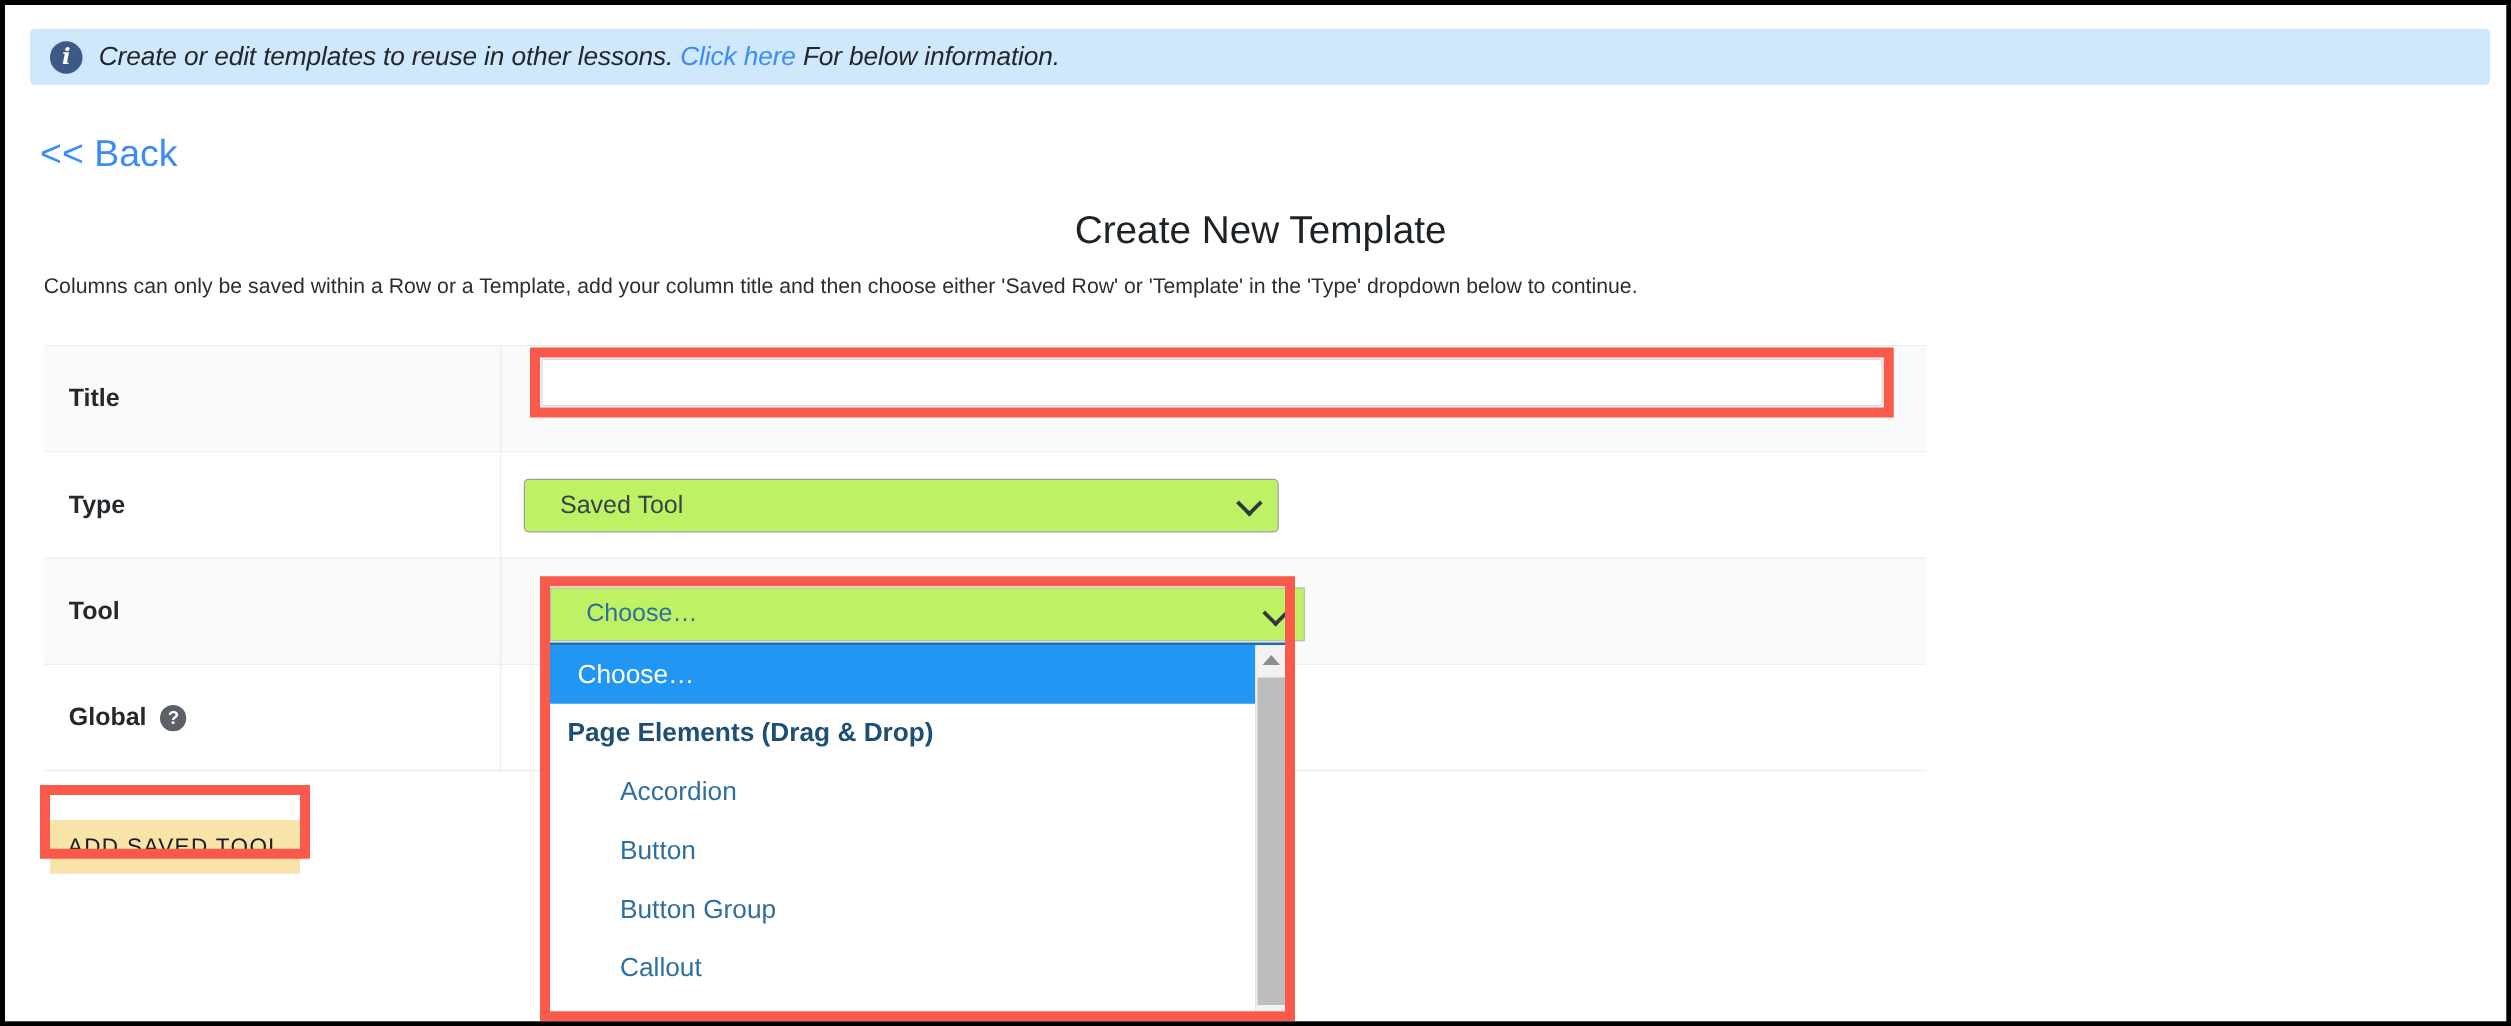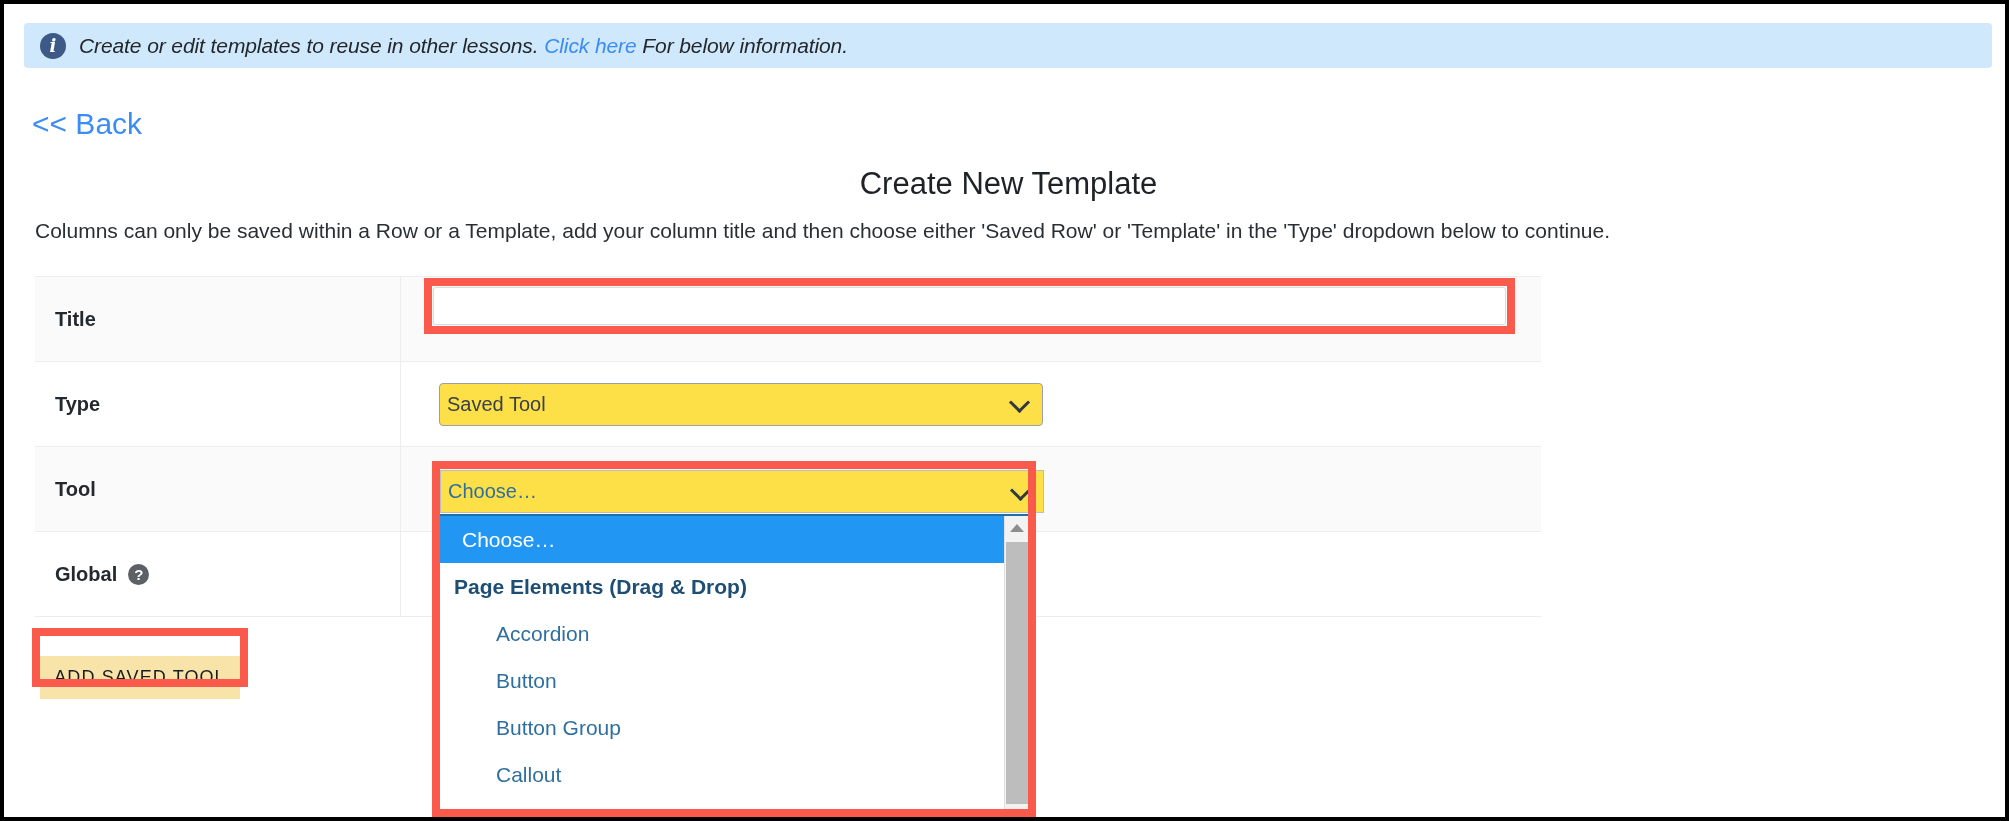--- a/index.html
+++ b/index.html
@@ -96,41 +96,40 @@
     text-align: center;
     font-size: 31px;
     font-weight: 400;
     color: #1d2226;
   }
 
   .page-subtitle {
     position: absolute;
     left: 31px;
     top: 215px;
-    font-size: 21px;
+    font-size: 17px;
     color: #2a2f34;
     white-space: nowrap;
     text-align: right;
   }
 
   
   .form-table {
     position: absolute;
     left: 31px;
     top: 272px;
     width: 1506px;
     border-top: 1px solid #ededed;
   }
 
   .form-row {
     position: relative;
     display: flex;
     height: 85px;
     border-bottom: 1px solid #ededed;
-    gap: 20px;
   }
 
   .form-row.row-shaded { background: #fafafa; }
   .form-row.row-plain  { background: #ffffff; }
 
   .cell-label {
     width: 366px;
     flex: 0 0 366px;
     display: flex;
     align-items: center;
@@ -212,24 +211,24 @@
     padding: 0 10px;
     outline: none;
   }
 
   .select-box {
     position: relative;
     width: 604px;
     height: 43px;
     border: 1px solid #9aa0a6;
     border-radius: 4px;
-    background: #fde047;
-    display: flex;
-    align-items: center;
-    padding: 0 7px;
+    background: #bef264;
+    display: flex;
+    align-items: center;
+    padding: 0 28px;
     font-size: 20px;
     color: #3a4149;
     cursor: pointer;
   }
 
   .select-box.select-open {
     border: 1px solid #b9bec3;
     border-radius: 0;
     color: #2f6f9f;
   }

